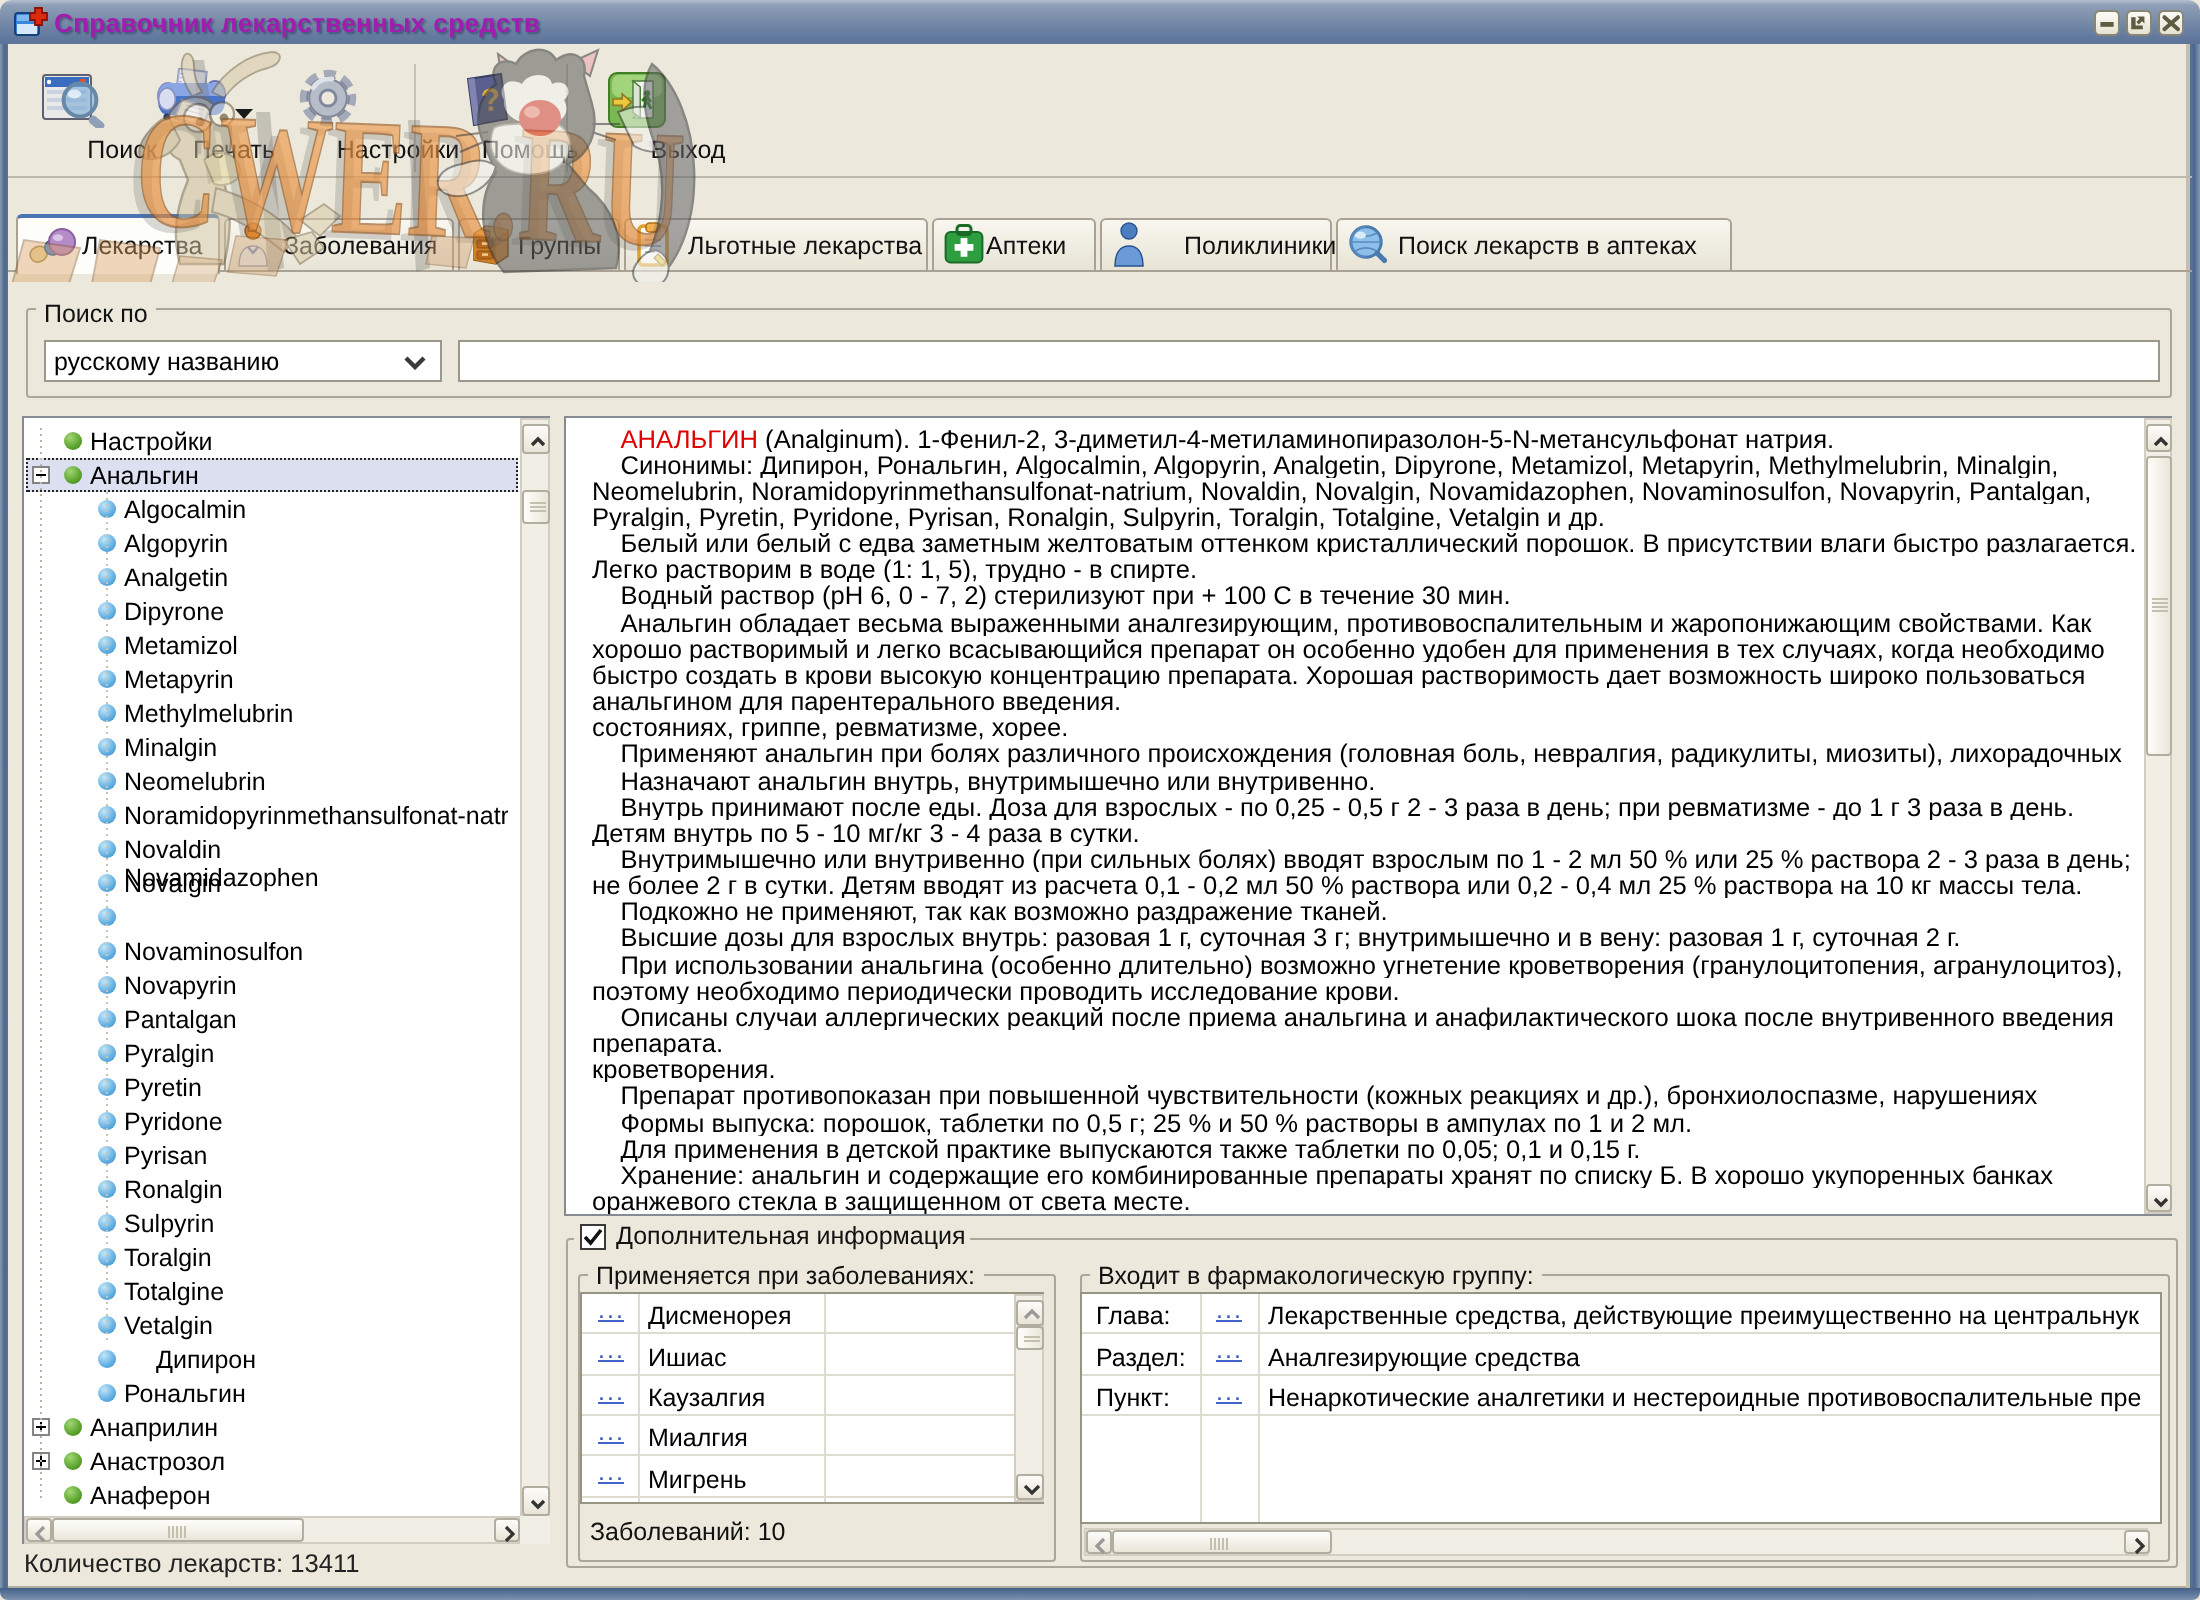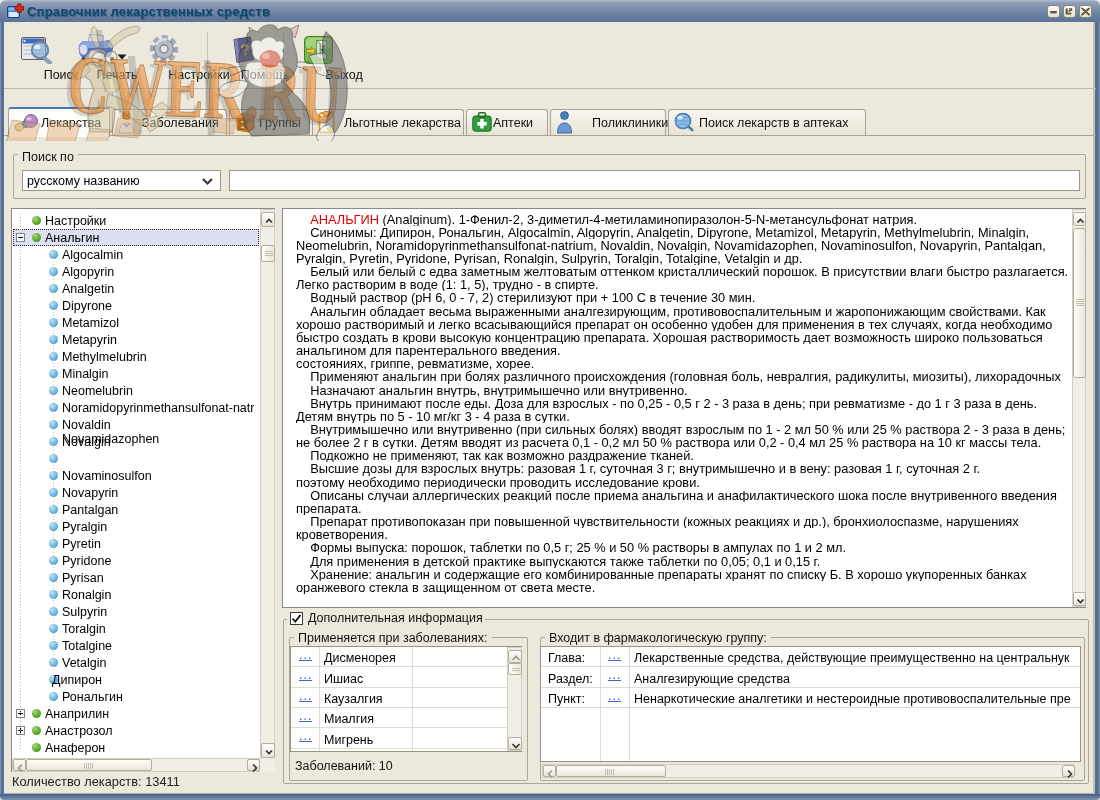--- a/index.html
+++ b/index.html
@@ -2,21 +2,21 @@
 <html><head>
 <meta charset="utf-8">
 <style>
 * { margin:0; padding:0; box-sizing:border-box; }
 html,body { width:1100px; height:800px; overflow:hidden; }
 body { font-family:"Liberation Sans", sans-serif; position:relative; background:#ece9dc; }
 .abs { position:absolute; }
 #titlebar { left:0; top:0; width:1100px; height:22px;
   background:linear-gradient(#b2bfcf 0%, #8e9eb7 12%, #7e90ac 38%, #637a9f 82%, #5c7499 100%);
   border-radius:6px 6px 0 0; }
-#title-text { left:27px; top:4px; color:#0c4a6e; font-size:13px; font-weight:bold; letter-spacing:0.2px;
+#title-text { left:27px; top:4px; color:#a21caf; font-size:13px; font-weight:bold; letter-spacing:0.2px;
   text-shadow:1px 1px 1px rgba(40,60,90,0.55); }
 #frame-l { left:0; top:22px; width:4px; height:772px; background:linear-gradient(90deg,#8799b2,#4d688e 55%,#5a7498); }
 #frame-r { left:1095px; top:22px; width:5px; height:772px; background:linear-gradient(90deg,#5a7498,#4d688e 45%,#8799b2); }
 #frame-b { left:0; top:794px; width:1100px; height:6px; background:linear-gradient(#44608a,#5a7498 40%,#7d92ad); border-radius:0 0 4px 4px; }
 .winbtn { top:5px; width:13px; height:13px; background:linear-gradient(#fcfbf7,#e6e2d1); border:1px solid #898674; border-radius:3px; }
 #toolbar-line { left:4px; top:88px; width:1092px; height:1px; background:#bcb8ab; }
 .tbtn { top:30px; height:52px; text-align:center; color:#111; font-size:12.5px; }
 .tbtn .lbl { position:absolute; bottom:0px; width:100%; }
 .tsep { top:32px; width:1px; height:54px; background:#c6c2b4; }
 .tab { position:absolute; top:109px; height:27px; background:linear-gradient(#f8f6ef,#e7e3d4);
@@ -337,21 +337,21 @@
 <div class="abs ttxt" style="left:62px; top:588px; max-width:197px;">Ronalgin</div>
 <div class="abs bullet bb1" style="left:49px; top:607px;"></div>
 <div class="abs ttxt" style="left:62px; top:605px; max-width:197px;">Sulpyrin</div>
 <div class="abs bullet bb1" style="left:49px; top:624px;"></div>
 <div class="abs ttxt" style="left:62px; top:622px; max-width:197px;">Toralgin</div>
 <div class="abs bullet bb1" style="left:49px; top:641px;"></div>
 <div class="abs ttxt" style="left:62px; top:639px; max-width:197px;">Totalgine</div>
 <div class="abs bullet bb1" style="left:49px; top:658px;"></div>
 <div class="abs ttxt" style="left:62px; top:656px; max-width:197px;">Vetalgin</div>
 <div class="abs bullet bb1" style="left:49px; top:675px;"></div>
-<div class="abs ttxt" style="left:52px; top:673px; max-width:197px;">Дипирон</div>
+<div class="abs ttxt" style="left:78px; top:673px; max-width:197px;">Дипирон</div>
 <div class="abs bullet bb1" style="left:49px; top:692px;"></div>
 <div class="abs ttxt" style="left:62px; top:690px; max-width:197px;">Рональгин</div>
 <div class="abs expander" style="left:16px; top:709px;">
     <i></i>
     <b></b>
   </div>
 <div class="abs bullet bg1" style="left:32px; top:709px;"></div>
 <div class="abs ttxt" style="left:45px; top:707px; max-width:214px;">Анаприлин</div>
 <div class="abs expander" style="left:16px; top:726px;">
     <i></i>
@@ -406,25 +406,26 @@
 <div>анальгином для парентерального введения.</div>
 <div>состояниях, гриппе, ревматизме, хорее.</div>
 <div>    Применяют анальгин при болях различного происхождения (головная боль, невралгия, радикулиты, миозиты), лихорадочных</div>
 <div>    Назначают анальгин внутрь, внутримышечно или внутривенно.</div>
 <div>    Внутрь принимают после еды. Доза для взрослых - по 0,25 - 0,5 г 2 - 3 раза в день; при ревматизме - до 1 г 3 раза в день.</div>
 <div>Детям внутрь по 5 - 10 мг/кг 3 - 4 раза в сутки.</div>
 <div>    Внутримышечно или внутривенно (при сильных болях) вводят взрослым по 1 - 2 мл 50 % или 25 % раствора 2 - 3 раза в день;</div>
 <div>не более 2 г в сутки. Детям вводят из расчета 0,1 - 0,2 мл 50 % раствора или 0,2 - 0,4 мл 25 % раствора на 10 кг массы тела.</div>
 <div>    Подкожно не применяют, так как возможно раздражение тканей.</div>
 <div>    Высшие дозы для взрослых внутрь: разовая 1 г, суточная 3 г; внутримышечно и в вену: разовая 1 г, суточная 2 г.</div>
+<div>    При использовании анальгина (особенно длительно) возможно угнетение кроветворения (гранулоцитопения, агранулоцитоз),</div>
 <div>поэтому необходимо периодически проводить исследование крови.</div>
 <div>    Описаны случаи аллергических реакций после приема анальгина и анафилактического шока после внутривенного введения</div>
 <div>препарата.</div>
+<div>кроветворения.</div>
 <div>    Препарат противопоказан при повышенной чувствительности (кожных реакциях и др.), бронхиолоспазме, нарушениях</div>
-<div>кроветворения.</div>
 <div>    Формы выпуска: порошок, таблетки по 0,5 г; 25 % и 50 % растворы в ампулах по 1 и 2 мл.</div>
 <div>    Для применения в детской практике выпускаются также таблетки по 0,05; 0,1 и 0,15 г.</div>
 <div>    Хранение: анальгин и содержащие его комбинированные препараты хранят по списку Б. В хорошо укупоренных банках</div>
 <div>оранжевого стекла в защищенном от света месте.</div>
 </div>
 <div class="abs sbv" style="left:1072px; top:209px; width:14px; height:398px;"></div>
 <div class="abs sbtn" style="left:1073px; top:212px; width:13px; height:14px;"><svg width="13" height="16" viewBox="0 0 13 16">
       <path d="M3.5 9.5 L6.5 6.5 l3 3" fill="none" stroke="#333" stroke-width="1.7"></path>
     </svg></div>
 <div class="abs thumbv grip" style="left:1073px; top:228px; width:13px; height:150px;">

